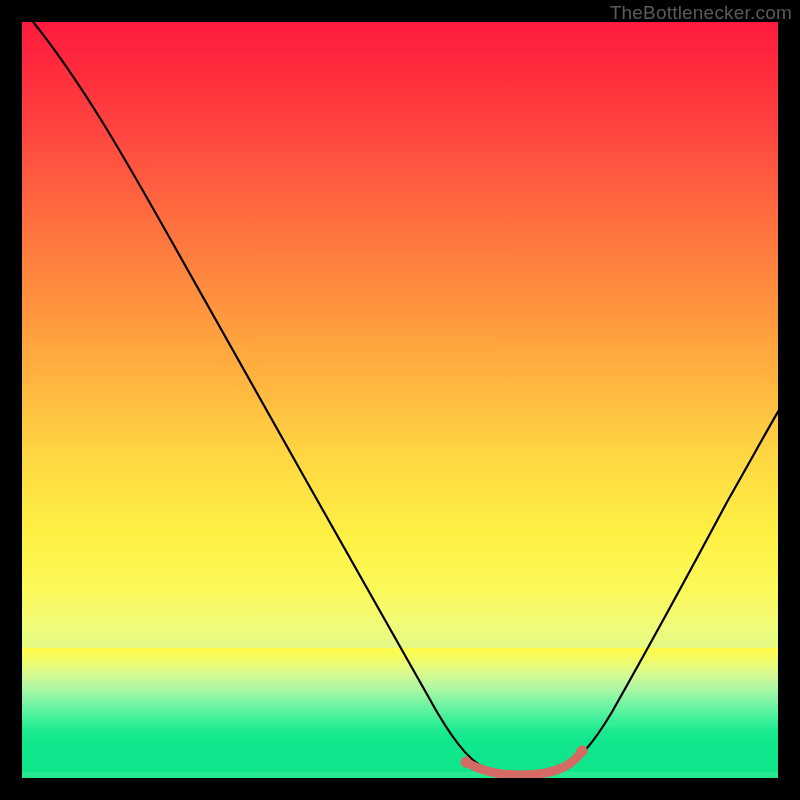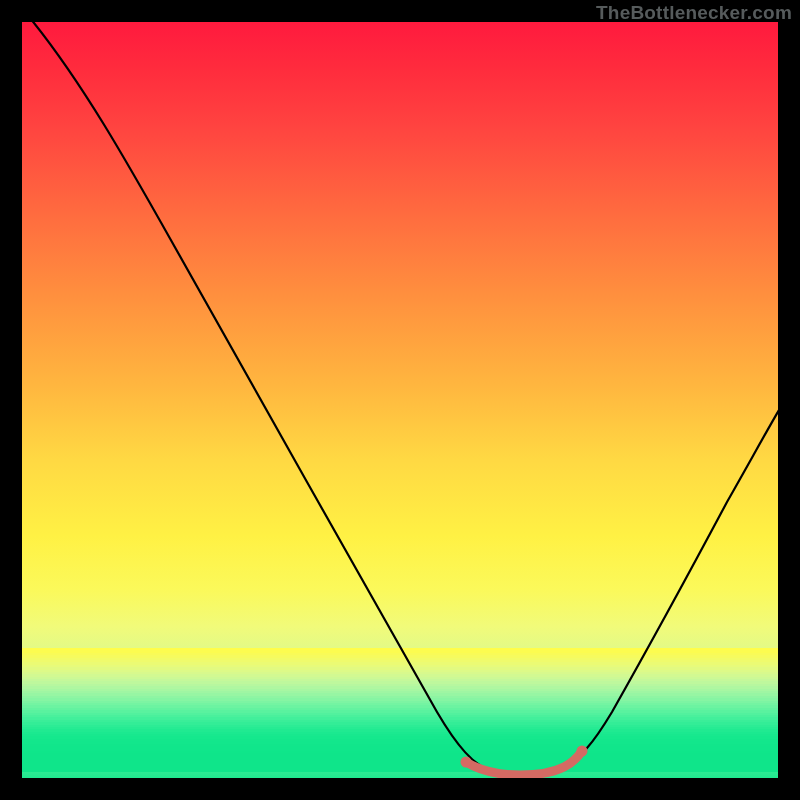--- a/index.html
+++ b/index.html
@@ -2,21 +2,20 @@
 <html><head>
 <meta charset="utf-8">
 <style>
   * { margin: 0; padding: 0; box-sizing: border-box; }
   html, body { width: 800px; height: 800px; overflow: hidden; background: #000; }
   .frame {
     width: 800px;
     height: 660px;
     background: #000;
     position: relative;
-    font-weight: bold;
   }
   .plot {
     position: absolute;
     left: 22px;
     top: 22px;
     width: 756px;
     height: 756px;
     overflow: hidden;
   }
   .gradient {

